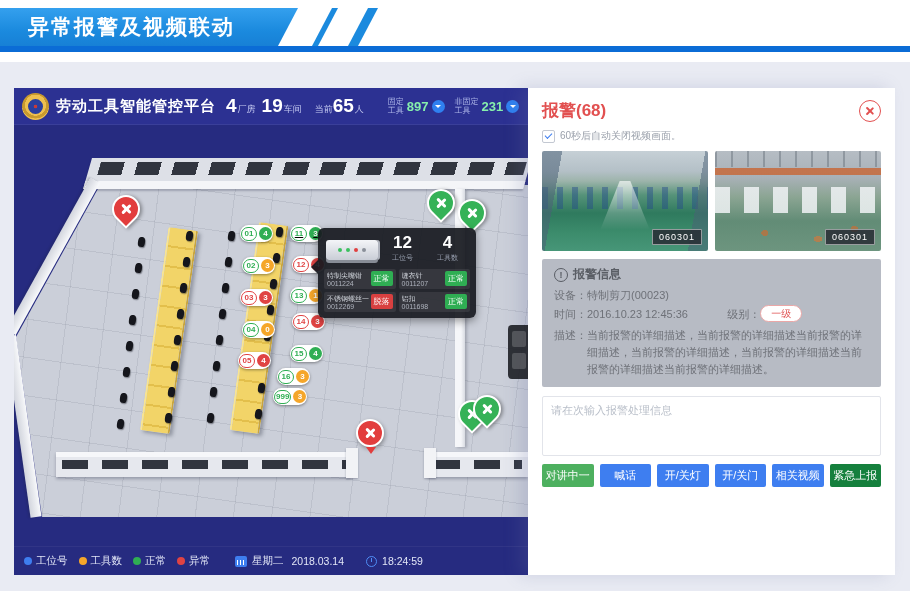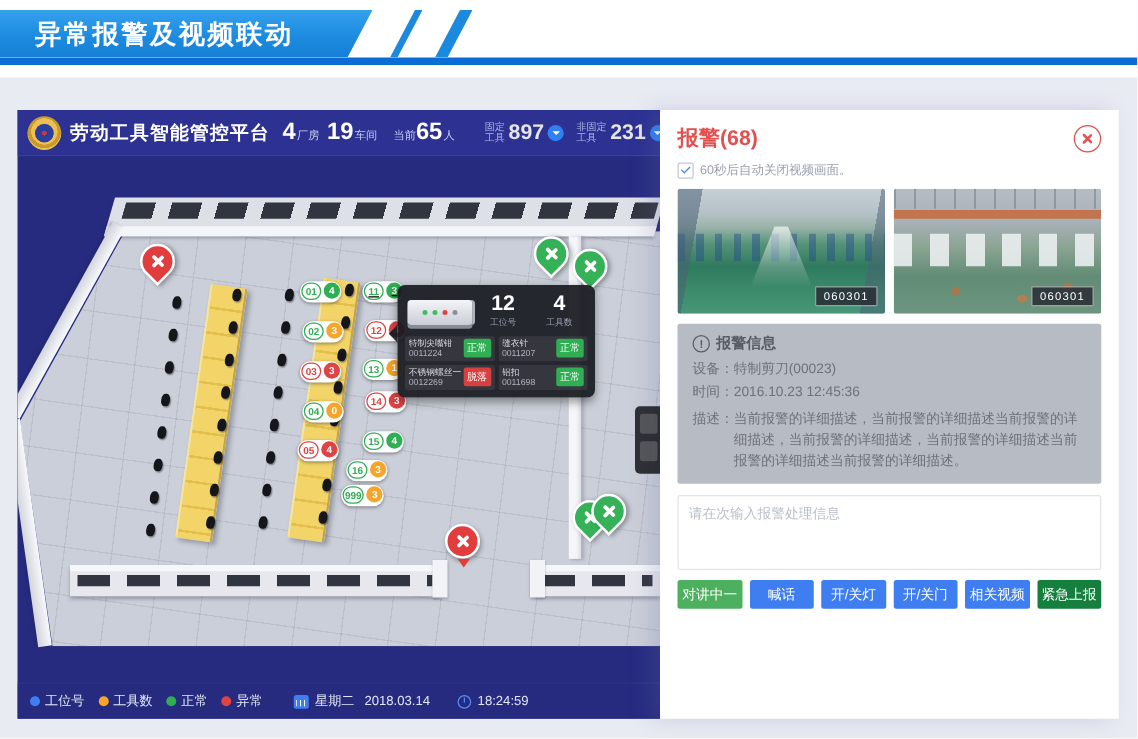--- a/index.html
+++ b/index.html
@@ -26,21 +26,21 @@
   .logo::after{content:'';position:absolute;inset:6px;border-radius:50%;
     background:radial-gradient(circle at 50% 50%,#c53a3a 0 18%,#2a3f9e 19% 72%,#d8b34a 73%);}
   .lp-title{color:#fff;font-size:15px;font-weight:bold;margin-left:7px;letter-spacing:1px;white-space:nowrap;}
   .hdr-stat{display:flex;align-items:baseline;margin-left:10px;white-space:nowrap;}
   .hs-val{color:#fff;font-size:19px;font-weight:bold;}
   .hs-unit{color:#c6cbf2;font-size:9px;margin-left:1px;}
   .hdr-current{display:flex;align-items:baseline;margin-left:12px;white-space:nowrap;}
   .hdr-tools{display:flex;margin-left:14px;flex:none;}
   .tool-stat{display:flex;align-items:center;margin-left:10px;}
   .ts-label{font-size:8px;line-height:1.15;color:#aeb6e8;text-align:left;}
-  .ts-value{color:#e5e5e5;font-size:17px;font-weight:bold;margin-left:3px;}
+  .ts-value{color:#86efac;font-size:13px;font-weight:bold;margin-left:3px;}
   .ts-chev{width:13px;height:13px;border-radius:50%;background:#2f80f0;position:relative;margin-left:3px;flex:none;}
   .ts-chev::after{content:'';position:absolute;left:3.5px;top:5px;border:3px solid transparent;border-top-color:#fff;}
 
   
   .lp-floor{position:absolute;left:0;top:37px;right:0;bottom:28px;overflow:hidden;}
   .floor-plate{position:absolute;left:0;top:0;width:514px;height:422px;
     background:#cbcfd9;
     background-image:
       repeating-linear-gradient(97deg,transparent 0 37px,rgba(110,116,132,.16) 37px 38px),
       repeating-linear-gradient(8deg,transparent 0 37px,rgba(110,116,132,.16) 37px 38px);
@@ -63,21 +63,21 @@
   .dp1{left:332px;} .dp2{left:410px;}
   .divider{position:absolute;left:441px;top:64px;width:10px;height:258px;
     background:linear-gradient(90deg,#f5f6f9 0 60%,#d8dbe2);box-shadow:2px 1px 3px rgba(40,45,60,.25);}
 
   .table{position:absolute;width:26px;background:repeating-linear-gradient(180deg,#f2d468 0 18px,#e3bf4b 18px 20px);
     border-left:2px solid #f8e492;border-right:2px solid #c9a53c;border-radius:2px;transform:rotate(8deg);box-shadow:3px 2px 4px rgba(40,45,60,.35);}
   .table-a{left:140px;top:103px;height:205px;}
   .table-b{left:230px;top:98px;height:210px;}
   .worker{position:absolute;width:7px;height:10px;background:#15161c;border-radius:45% 45% 40% 40%;transform:rotate(8deg);box-shadow:1px 1px 1px rgba(20,22,30,.4);}
 
-  .badge-pair{position:absolute;height:15px;background:#fff;border-radius:9px;display:flex;
+  .badge-pair{position:absolute;height:15px;background:#fff;border-radius:9px;display:flex;align-items:center;
     padding:1px;box-shadow:0 1px 3px rgba(0,0,0,.4);z-index:5;cursor:pointer;}
   .badge-pair .st{min-width:12px;height:12px;border-radius:8px;background:#fff;border:1.5px solid;
     font-size:8px;font-weight:bold;display:flex;align-items:center;justify-content:center;padding:0 1px;}
   .badge-pair .ct{width:13px;height:13px;border-radius:50%;color:#fff;font-size:8px;font-weight:bold;
     display:flex;align-items:center;justify-content:center;margin-left:2px;}
   .st.ok{color:#2fae53;border-color:#2fae53;} .st.alarm{color:#e04343;border-color:#e04343;}
   .ct.ok{background:#2fae53;} .ct.warn{background:#f5a62a;} .ct.alarm{background:#e04343;}
 
   .pin{position:absolute;width:24px;height:24px;border:2px solid #fff;box-shadow:1px 2px 4px rgba(0,0,0,.35);z-index:4;cursor:pointer;}
   .pin.red,.pin.green{border-radius:50% 50% 50% 0;transform:rotate(-45deg);}
@@ -453,20 +453,23 @@
         <span class="info-icon">!</span>
         <span>报警信息</span>
       </div>
       <div class="info-grid">
         <div class="ig-cell">
           <span>设备：</span><span>特制剪刀(00023)</span>
         </div>
         <div class="ig-cell">
           <span>时间：</span><span>2016.10.23 12:45:36</span>
         </div>
+        <div class="ig-cell c2">
+          <span>级别：</span><span class="level-pill">一级</span>
+        </div>
       </div>
       <div class="info-desc">
         <span class="lbl">描述：</span>
         <span>当前报警的详细描述，当前报警的详细描述当前报警的详细描述，当前报警的详细描述，当前报警的详细描述当前报警的详细描述当前报警的详细描述。</span>
       </div>
     </div>
 
     <div class="input-row">
       <textarea class="ap-textarea" placeholder="请在次输入报警处理信息" style=""></textarea>
     </div>

